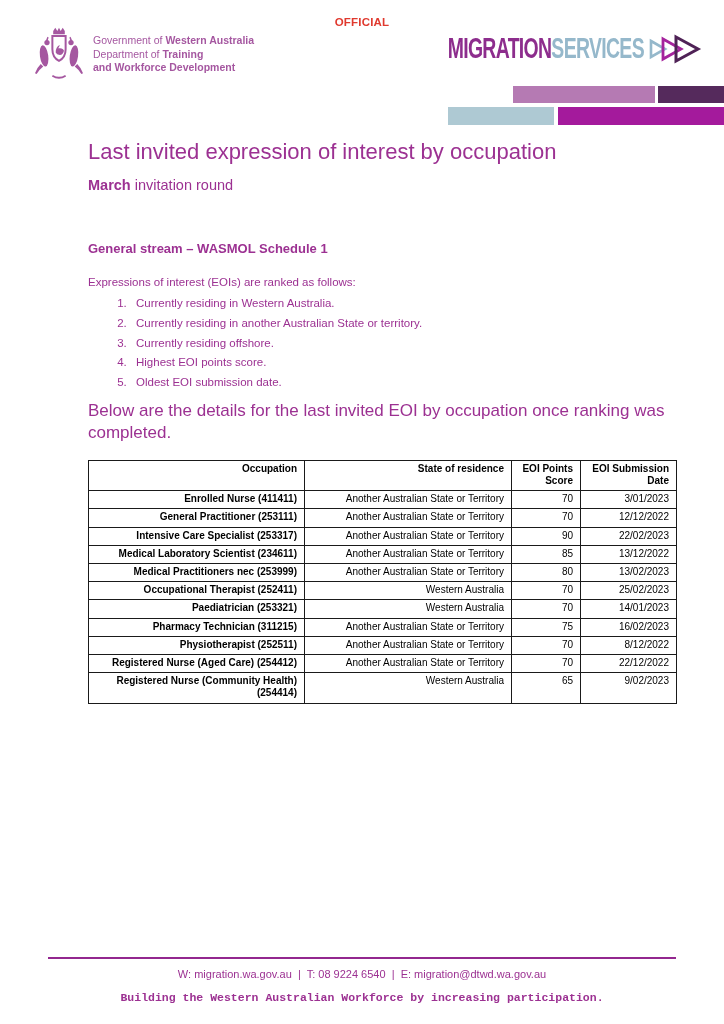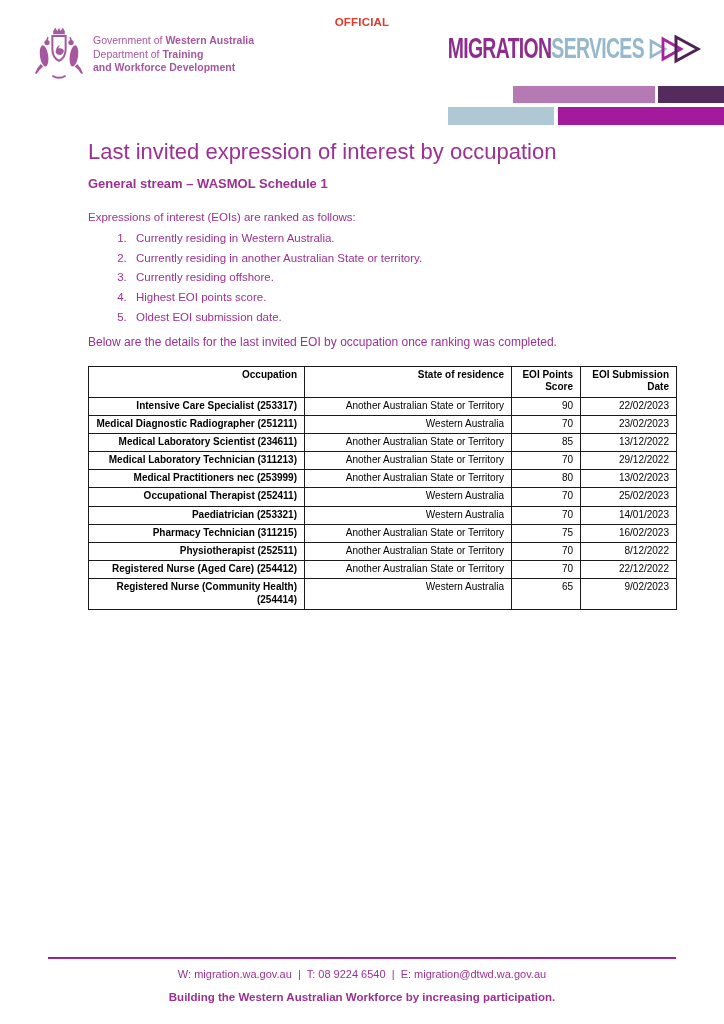--- a/index.html
+++ b/index.html
@@ -45,40 +45,40 @@
   .bar-magenta{left:558px;top:107px;width:166px;height:18px;background:var(--bar-magenta);}
   
   .content{position:absolute;left:88px;top:138px;width:588px;color:var(--magenta-text);}
   .doc-title{font-size:22px;font-weight:normal;margin:0 0 10px 0;line-height:1.25;}
   .doc-subtitle{font-size:14.5px;font-weight:normal;margin:0 0 47px 0;line-height:1.25;}
   .doc-subtitle b{font-weight:bold;}
   .section-heading{font-size:13px;font-weight:bold;margin:0 0 18px 0;line-height:1.25;}
   .intro{font-size:11.5px;margin:0 0 6px 0;line-height:1.3;}
   ol.ranking{margin:6px 0 10px 0;padding-left:42px;font-size:11.5px;}
   ol.ranking li{margin-bottom:5.5px;line-height:1.25;padding-left:6px;}
-  .below-text{font-size:12px;margin:2px 0 16px 0;line-height:1.3;}
+  .below-text{font-size:17px;margin:2px 0 16px 0;line-height:1.3;}
   
   table.eoi{border-collapse:collapse;table-layout:fixed;width:588px;color:#000;}
   table.eoi th,table.eoi td{
     border:1.6px solid var(--table-border);
     font-size:10px;line-height:1.22;vertical-align:top;
     padding:2px 7px 3px 7px;text-align:right;overflow:hidden;
   }
   table.eoi th{font-weight:bold;}
   td.cell-occ{font-weight:bold;}
   td.cell-pts,td.cell-date{text-align:right;}
   
   .footer-rule{position:absolute;left:48px;width:628px;top:957px;height:2px;background:var(--footer-line);}
   .footer-contact{
     position:absolute;left:0;right:0;top:968px;text-align:center;
     color:var(--magenta-text);font-size:11px;white-space:pre;
   }
   .footer-tagline{
     position:absolute;left:0;right:0;top:991px;text-align:center;
-    color:var(--magenta-text);font-size:11.5px;font-weight:bold;
+    color:var(--magenta-text);font-size:11.5px;font-weight:bold;font-family:Liberation Mono, monospace;
   }
 </style>
 </head>
 <body>
 
 <div class="gov-brand">
   <span class="gov-crest">
     <svg width="50" height="58" viewBox="0 0 60 70" fill="none" stroke="#a557a0">
 
       <path d="M23 6 l2.5 -4 2.5 4 2 -4 2 4 2.5 -4 2.5 4 v4 h-14 z" fill="#a557a0" stroke="none"></path>
@@ -126,20 +126,21 @@
   </span>
 </div>
 
 <div class="bar bar-mauve"></div>
 <div class="bar bar-dark"></div>
 <div class="bar bar-blue"></div>
 <div class="bar bar-magenta"></div>
 
 <div class="content">
   <h1 class="doc-title">Last invited expression of interest by occupation</h1>
+  <h2 class="doc-subtitle"><b>March</b><span> invitation round</span></h2>
 
   <h3 class="section-heading">General stream – WASMOL Schedule 1</h3>
   <p class="intro">Expressions of interest (EOIs) are ranked as follows:</p>
 
   <ol class="ranking">
       <li>Currently residing in Western Australia.</li>
       <li>Currently residing in another Australian State or territory.</li>
       <li>Currently residing offshore.</li>
       <li>Highest EOI points score.</li>
       <li>Oldest EOI submission date.</li>
@@ -157,42 +158,42 @@
     <thead>
       <tr>
         <th>Occupation</th>
         <th>State of residence</th>
         <th>EOI Points Score</th>
         <th>EOI Submission Date</th>
       </tr>
     </thead>
     <tbody>
         <tr>
+          <td class="cell-occ">Enrolled Nurse (411411)</td>
+          <td class="cell-state">Another Australian State or Territory</td>
+          <td class="cell-pts">70</td>
+          <td class="cell-date">3/01/2023</td>
+        </tr>
+        <tr>
+          <td class="cell-occ">General Practitioner (253111)</td>
+          <td class="cell-state">Another Australian State or Territory</td>
+          <td class="cell-pts">70</td>
+          <td class="cell-date">12/12/2022</td>
+        </tr>
+        <tr>
           <td class="cell-occ">Intensive Care Specialist (253317)</td>
           <td class="cell-state">Another Australian State or Territory</td>
           <td class="cell-pts">90</td>
           <td class="cell-date">22/02/2023</td>
         </tr>
         <tr>
-          <td class="cell-occ">Medical Diagnostic Radiographer (251211)</td>
-          <td class="cell-state">Western Australia</td>
-          <td class="cell-pts">70</td>
-          <td class="cell-date">23/02/2023</td>
-        </tr>
-        <tr>
           <td class="cell-occ">Medical Laboratory Scientist (234611)</td>
           <td class="cell-state">Another Australian State or Territory</td>
           <td class="cell-pts">85</td>
           <td class="cell-date">13/12/2022</td>
-        </tr>
-        <tr>
-          <td class="cell-occ">Medical Laboratory Technician (311213)</td>
-          <td class="cell-state">Another Australian State or Territory</td>
-          <td class="cell-pts">70</td>
-          <td class="cell-date">29/12/2022</td>
         </tr>
         <tr>
           <td class="cell-occ">Medical Practitioners nec (253999)</td>
           <td class="cell-state">Another Australian State or Territory</td>
           <td class="cell-pts">80</td>
           <td class="cell-date">13/02/2023</td>
         </tr>
         <tr>
           <td class="cell-occ">Occupational Therapist (252411)</td>
           <td class="cell-state">Western Australia</td>

